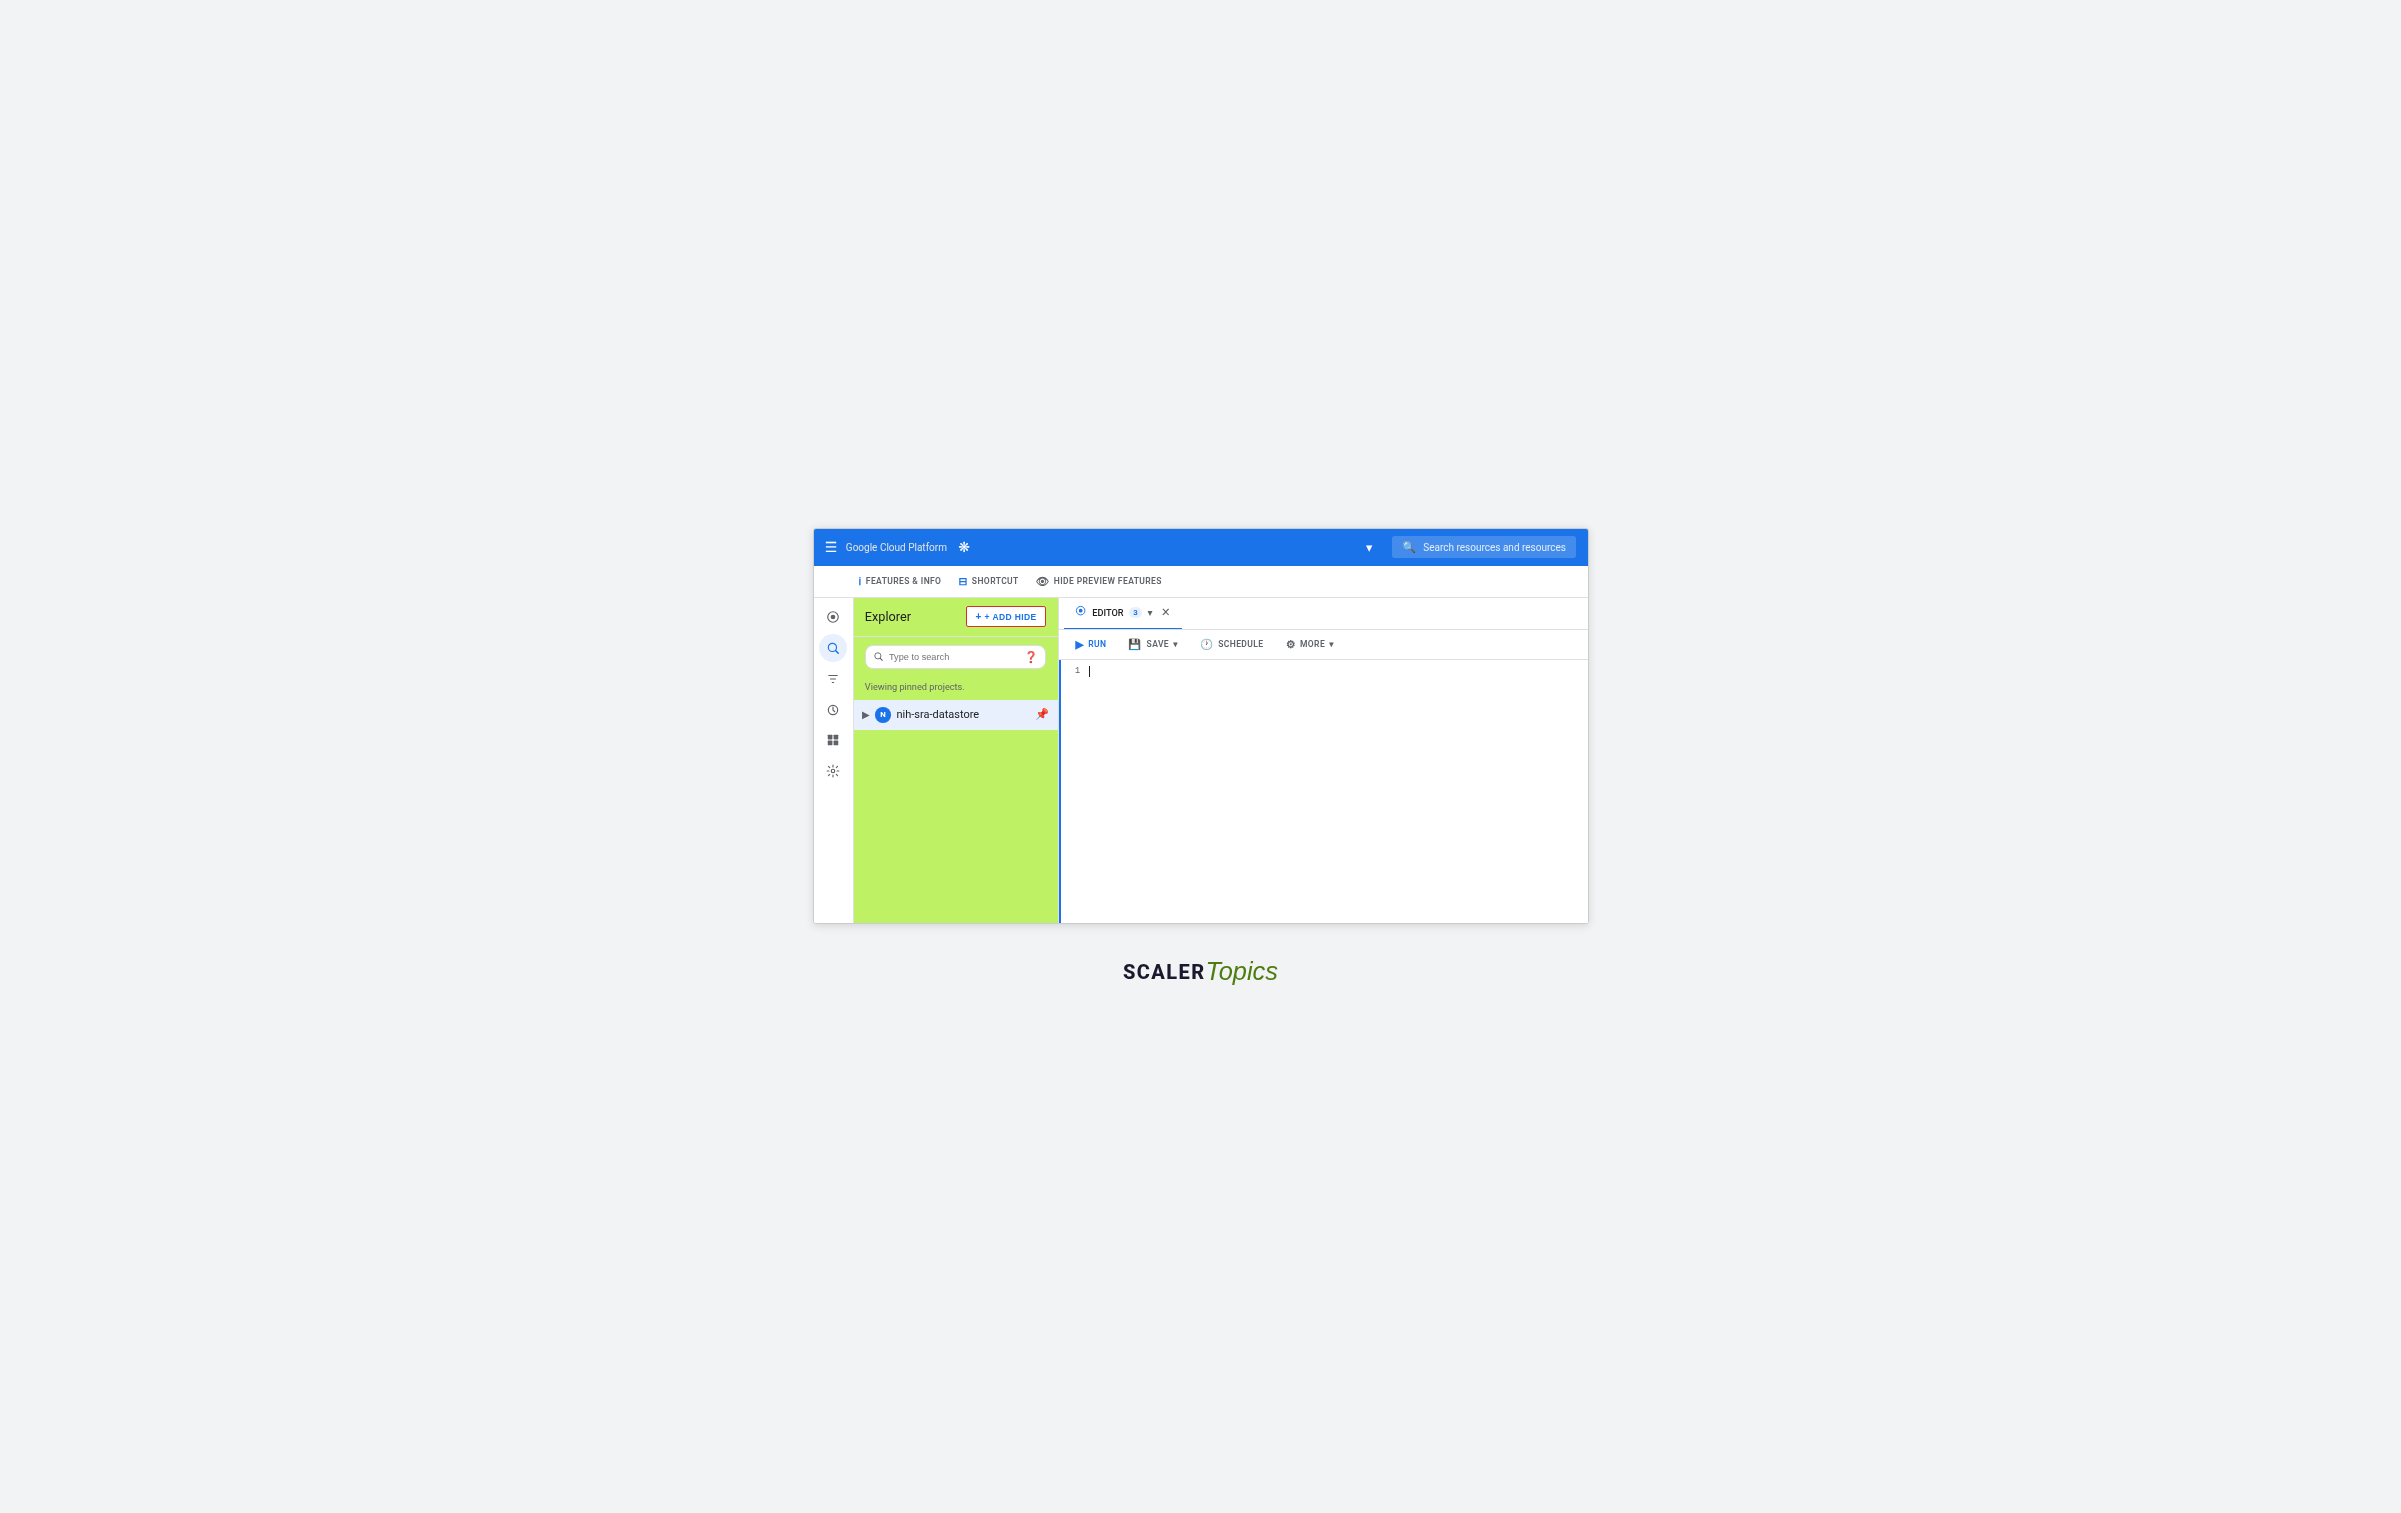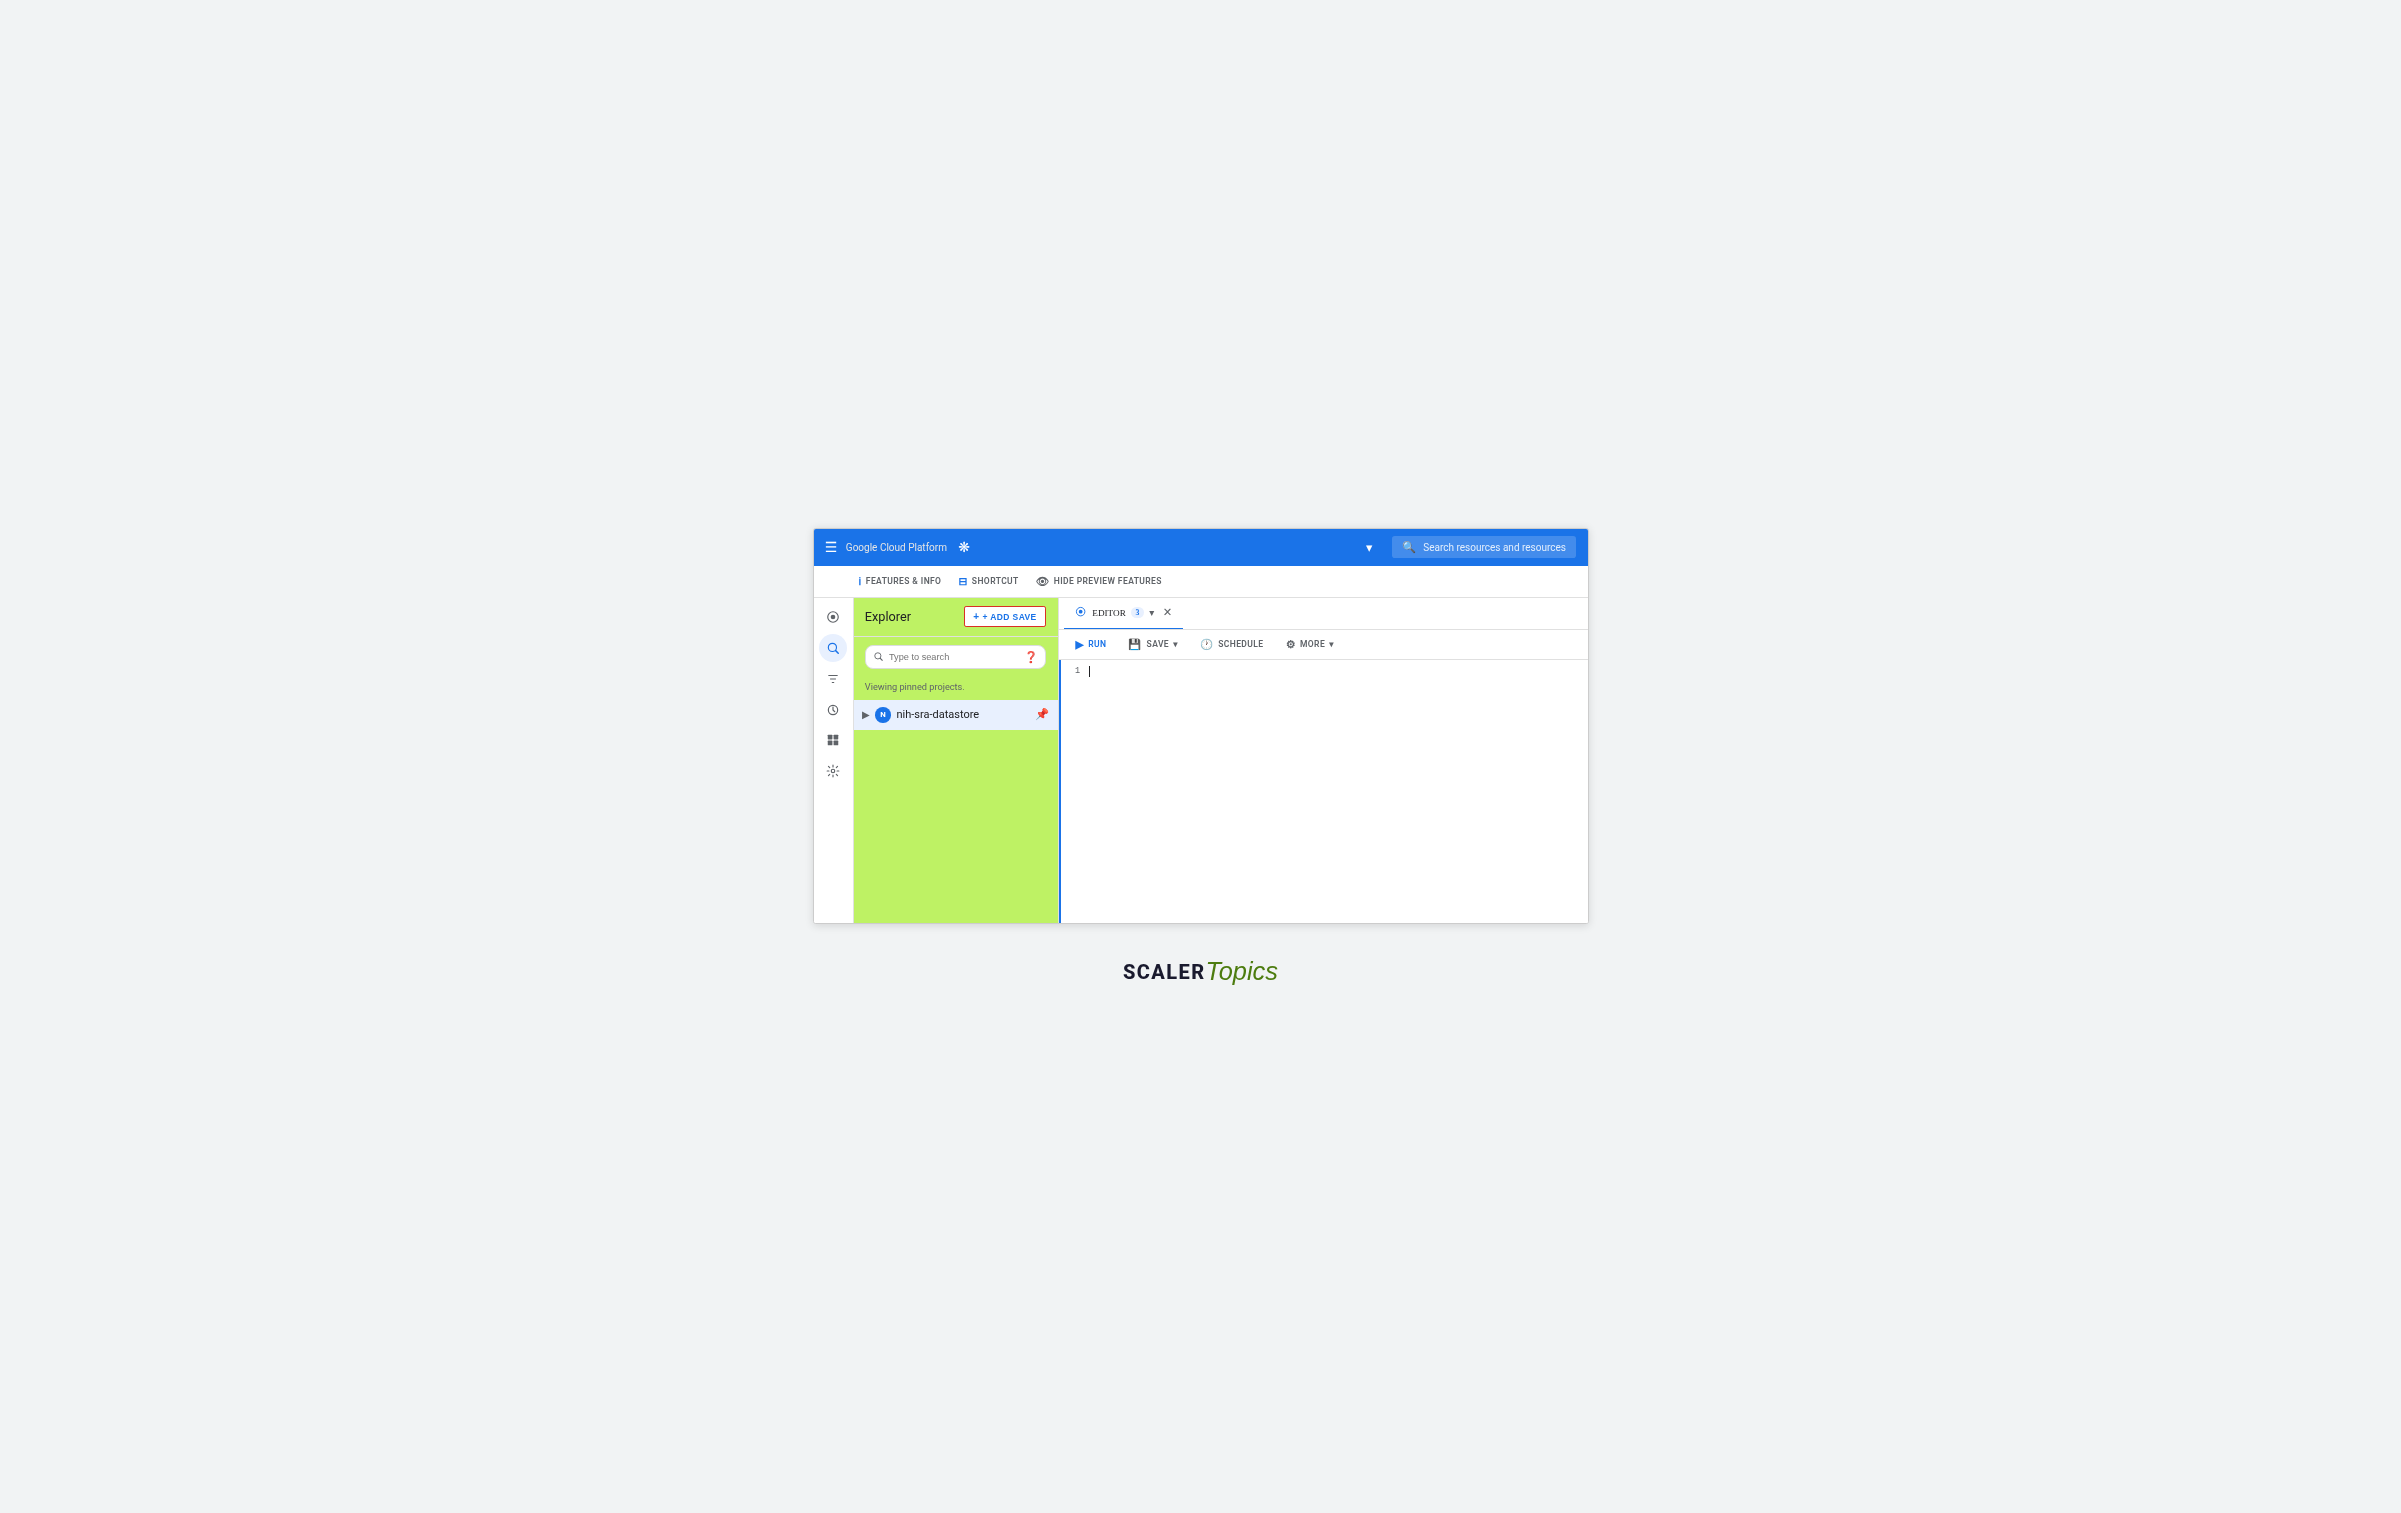--- a/index.html
+++ b/index.html
@@ -264,21 +264,20 @@
       padding: 0 5.6px;
     }
     .editor-tab {
       display: flex;
       align-items: center;
       gap: 5.6px;
       padding: 0 11.3px;
       height: 100%;
       border-bottom: 1.4px solid #1a73e8;
       cursor: pointer;
-      font-family: Liberation Serif, serif;
     }
     .editor-tab-icon {
       color: #1a73e8;
       font-size: 11.3px;
     }
     .editor-tab-label {
       font-size: 9.2px;
       font-weight: 500;
       color: #202124;
     }
@@ -451,21 +450,21 @@
           <path d="M12 2v3M12 19v3M4.22 4.22l2.12 2.12M17.66 17.66l2.12 2.12M2 12h3M19 12h3M4.22 19.78l2.12-2.12M17.66 6.34l2.12-2.12" stroke="#5f6368" stroke-width="2" stroke-linecap="round"></path>
         </svg>
       </div>
     </div>
 
     <div class="explorer-panel">
       <div class="explorer-header">
         <span class="explorer-title">Explorer</span>
         <button class="add-data-button">
           <span class="plus">+</span>
-          <span>+ ADD SAVE</span>
+          <span>+ ADD HIDE</span>
         </button>
       </div>
 
       <div class="explorer-search">
         <span class="explorer-search-icon">
           <svg width="10.6" height="10.6" viewBox="0 0 24 24" fill="none">
             <circle cx="11" cy="11" r="7" stroke="#5f6368" stroke-width="2"></circle>
             <line x1="16.5" y1="16.5" x2="21" y2="21" stroke="#5f6368" stroke-width="2.5" stroke-linecap="round"></line>
           </svg>
         </span>

